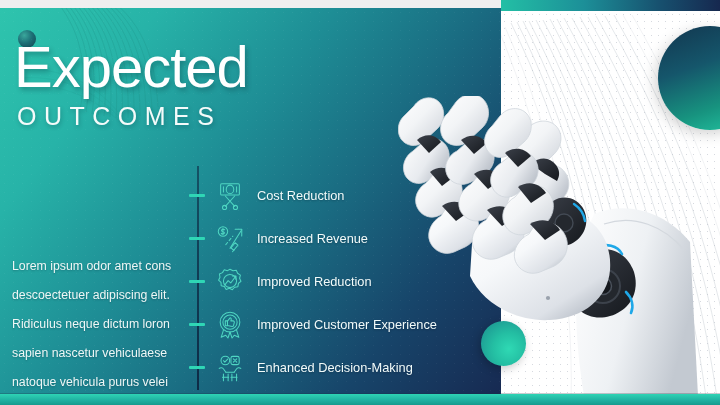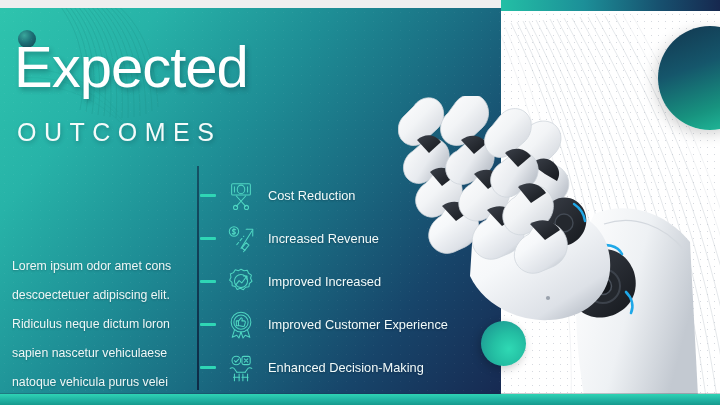--- a/index.html
+++ b/index.html
@@ -56,38 +56,38 @@
   }
 
   
   .title {
     position:absolute; left:14px; top:38px;
     font-size:58px; line-height:58px; font-weight:400; letter-spacing:-1px;
     color:#ffffff; text-shadow:2px 3px 5px rgba(0,40,50,.30);
     white-space:nowrap;
   }
   .subtitle {
-    position:absolute; left:17px; top:120px;
+    position:absolute; left:17px; top:104px;
     font-size:25px; line-height:25px; font-weight:300; letter-spacing:7.5px;
     color:#f4fbfa; text-shadow:1px 2px 4px rgba(0,40,50,.28);
     white-space:nowrap;
   }
 
   
   .body-copy {
     position:absolute; left:12px; top:252px; width:176px;
     font-size:12.3px; line-height:29px; color:#eef7f6; font-weight:400;
     text-shadow:0 1px 2px rgba(0,20,35,.25);
   }
 
   
   .vline { position:absolute; left:197px; top:166px; width:2px; height:224px;
            background:linear-gradient(180deg,rgba(12,32,60,.55),rgba(12,32,60,.85)); }
 
-  .list { position:absolute; left:200px; top:174px; width:300px; }
+  .list { position:absolute; left:189px; top:174px; width:300px; }
   .row { position:relative; height:43px; display:flex; align-items:center; }
   .dash { width:16px; height:2.5px; background:#2fd6b5; border-radius:1px; flex:0 0 auto; }
   .ico { width:34px; height:34px; margin-left:8px; flex:0 0 auto;
          display:flex; align-items:center; justify-content:center; }
   .ico svg { width:30px; height:30px; display:block; }
   .label { margin-left:10px; font-size:12.8px; color:#f2fbfa; font-weight:400;
            white-space:nowrap; text-shadow:0 1px 2px rgba(0,20,35,.3); }
 
   
   .hand { position:absolute; left:398px; top:96px; width:300px; height:300px; pointer-events:none; }
@@ -218,21 +218,21 @@
     <div class="row">
       <div class="dash"></div>
       <div class="ico">
         <svg viewBox="0 0 32 32" fill="none" stroke="#4fd6c2" stroke-width="1.1" stroke-linecap="round" stroke-linejoin="round">
           <path d="M16 2.4l3.2 1.6 3.5-.6 1.4 3.3 3 1.9-.9 3.4 1.5 3.2-2.7 2.3-.6 3.5-3.5.6-2.4 2.6-3.2-1.5-3.4 1.2-1.9-3-3.4-.9-.2-3.5-2.6-2.4 1.5-3.2-.6-3.5 3.3-1.4 1.9-3 3.4.9z"></path>
           <circle cx="16" cy="15" r="7"></circle>
           <path d="M10.5 19 L14 14.5 L16.8 17 L22 10"></path>
           <path d="M18.6 9.6 L22.4 9.5 L22.4 13.2"></path>
         </svg>
       </div>
-      <div class="label">Improved Increased</div>
+      <div class="label">Improved Reduction</div>
     </div>
 
     <div class="row">
       <div class="dash"></div>
       <div class="ico">
         <svg viewBox="0 0 32 32" fill="none" stroke="#4fd6c2" stroke-width="1.1" stroke-linecap="round" stroke-linejoin="round">
           <circle cx="16" cy="13" r="10.5"></circle>
           <circle cx="16" cy="13" r="7.6"></circle>
           <path d="M13.3 16.6V11.8l2.8-3.4c.9 0 1.4.7 1.2 1.6l-.4 1.6h2.4c.9 0 1.5.8 1.3 1.7l-.8 3.2c-.15.7-.8 1.2-1.5 1.2z"></path>
           <path d="M11 11.6h2.3v5.3H11z"></path>

